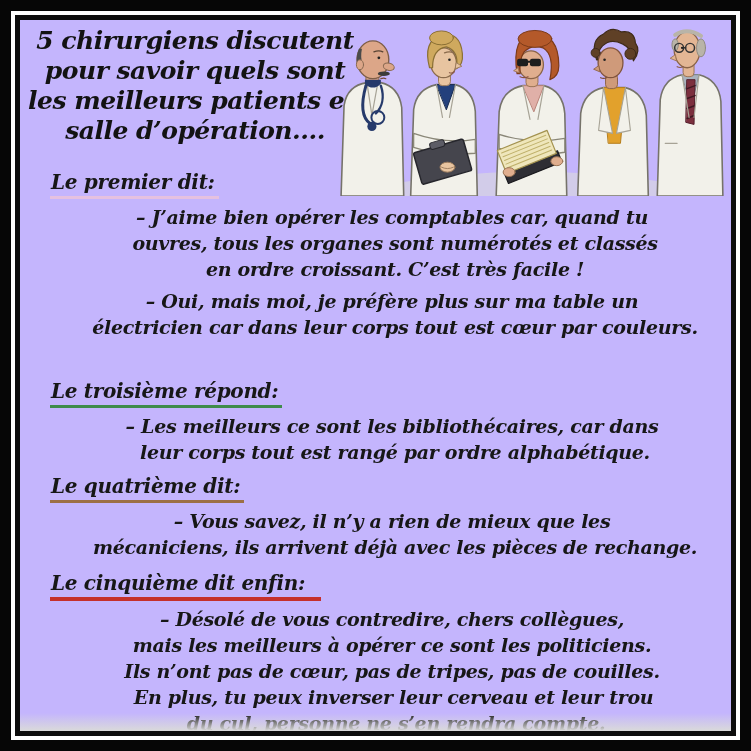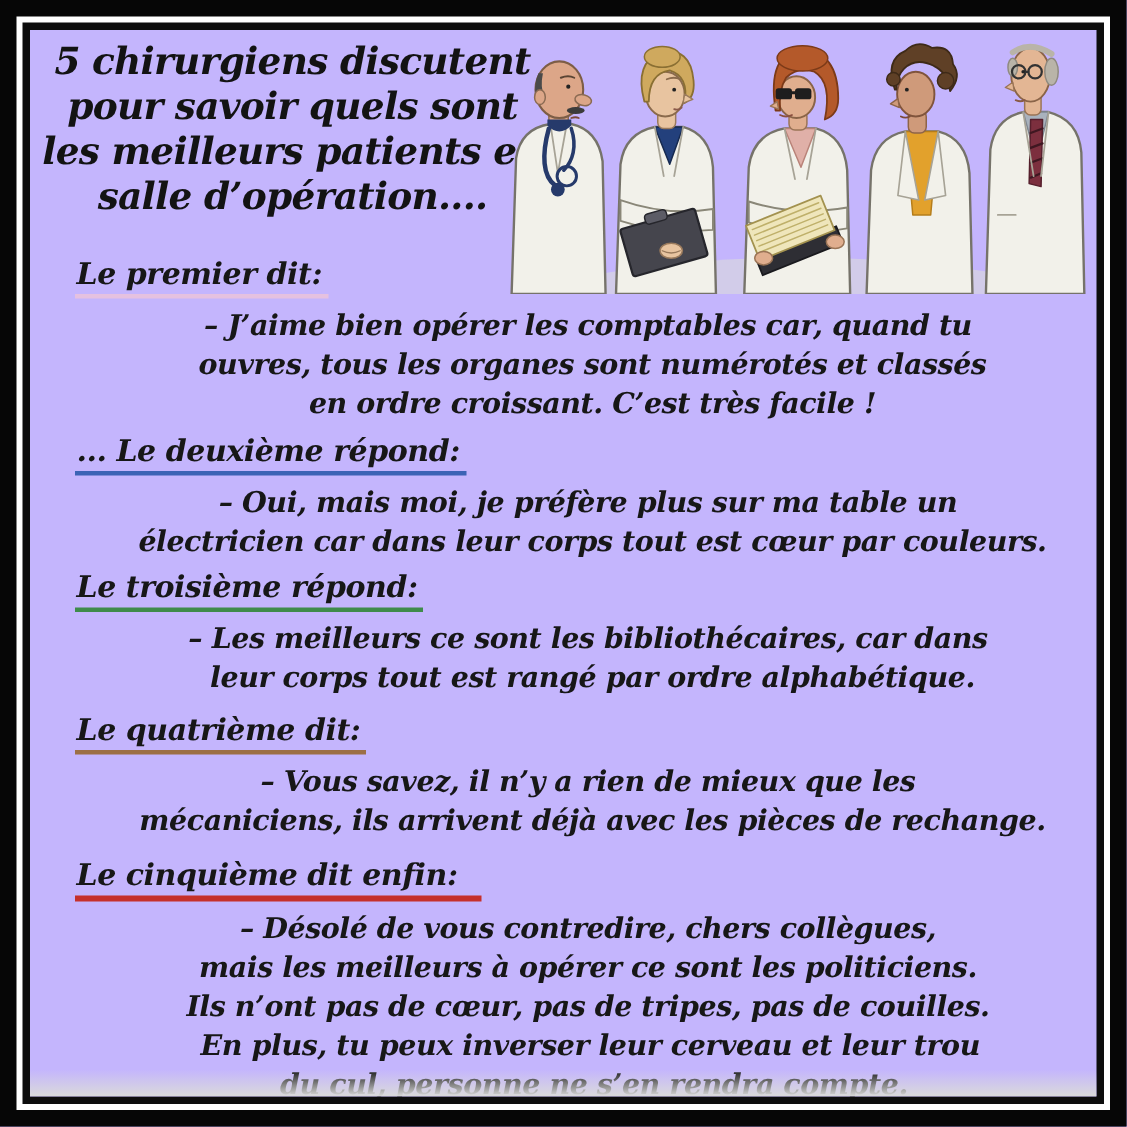--- a/index.html
+++ b/index.html
@@ -170,23 +170,20 @@
   <section class="sec" style="top:150px">
     <div class="h">
       <span class="hu" style="border-bottom-color: rgb(229, 193, 224);">Le premier dit:</span>
     </div>
     <p class="ln">– J’aime bien opérer les comptables car, quand tu</p>
     <p class="ln" style="padding-left:6px">ouvres, tous les organes sont numérotés et classés</p>
     <p class="ln" style="padding-left:6px">en ordre croissant. C’est très facile !</p>
   </section>
 
   <section class="sec" style="top:268px">
-    <div class="h">
-      <span class="hu" style="border-bottom-color: rgb(59, 99, 181);">... Le deuxième répond:</span>
-    </div>
     <p class="ln">– Oui, mais moi, je préfère plus sur ma table un</p>
     <p class="ln" style="padding-left:6px">électricien car dans leur corps tout est cœur par couleurs.</p>
   </section>
 
   <section class="sec" style="top:454px">
     <div class="h">
       <span class="hu" style="border-bottom-color: rgb(156, 111, 69);">Le quatrième dit:</span>
     </div>
     <p class="ln">– Vous savez, il n’y a rien de mieux que les</p>
     <p class="ln" style="padding-left:6px">mécaniciens, ils arrivent déjà avec les pièces de rechange.</p>

